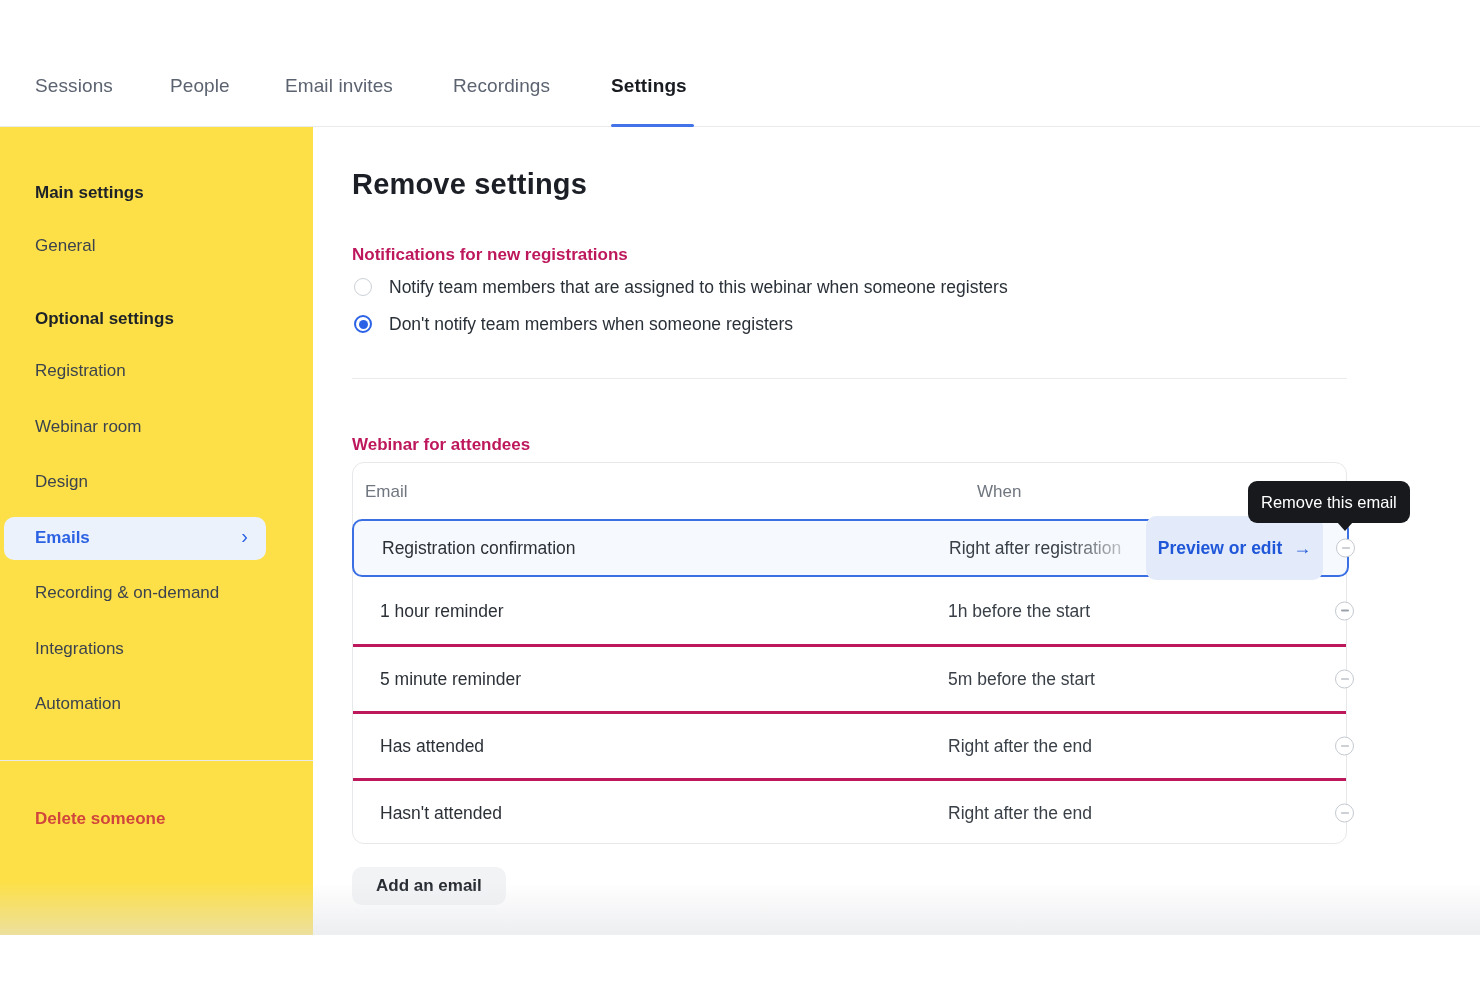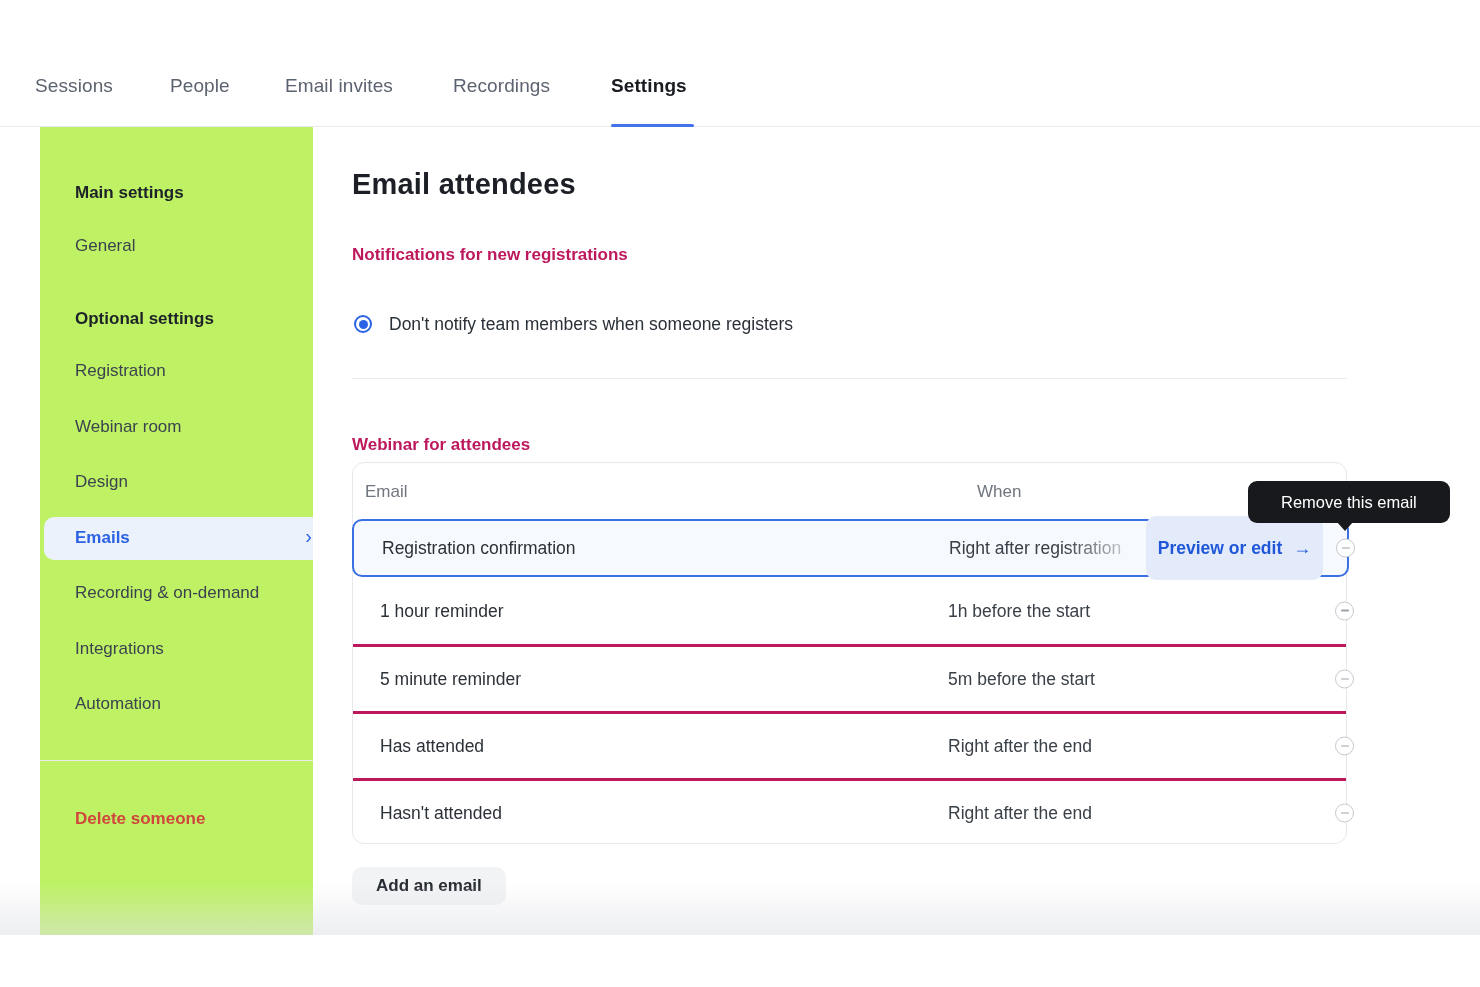--- a/index.html
+++ b/index.html
@@ -9,26 +9,26 @@
 
   
   .tabbar { position:absolute; left:0; top:0; width:1480px; height:127px;
     border-bottom:1px solid #e9eaec; background:#fff; }
   .tab { position:absolute; top:75px; font-size:19px; color:#5c6370; cursor:pointer;
     letter-spacing:.1px; white-space:nowrap; }
   .tab.active { color:#181b20; font-weight:700; }
   .tab-underline { position:absolute; top:124px; height:3px; background:#4273e8; border-radius:2px; }
 
   
-  .sidebar { position:absolute; left:0; top:127px; width:313px; height:808px; background:#bef264;margin-left:40px; }
+  .sidebar { position:absolute; left:0; top:127px; width:313px; height:808px; background:#fde047; }
   .v-divider { position:absolute; left:313px; top:127px; width:1px; height:808px;
     background:linear-gradient(to bottom,#e9eaec 90%,rgba(233,234,236,0)); }
   .side-heading { position:absolute; left:35px; font-size:17px; font-weight:700; color:#1d2128; white-space:nowrap; }
   .side-item { position:absolute; left:35px; font-size:17px; color:#3c434e; white-space:nowrap; cursor:pointer; }
-  .side-pill { position:absolute; left:4px; top:390px; width:286px; height:43px;
+  .side-pill { position:absolute; left:4px; top:390px; width:262px; height:43px;
     background:#ecf2fc; border-radius:10px; cursor:pointer; }
   .side-pill .pill-label { position:absolute; left:31px; top:11px; font-size:17px;
     font-weight:600; color:#2b62e3; }
   .side-pill .pill-chevron { position:absolute; right:18px; top:8px; font-size:20px;
     color:#2b62e3; font-weight:400; }
   .side-divider { position:absolute; left:0; top:633px; width:313px; height:1px; background:#e9eaec; }
   .delete-link { position:absolute; left:35px; top:682px; font-size:17px; font-weight:700;
     color:#d0453c; cursor:pointer; white-space:nowrap; }
 
   
@@ -71,21 +71,21 @@
     height:64px; width:177px; background:#e3ebfb; border-radius:10px; border:none; cursor:pointer;
     display:flex; align-items:center; justify-content:center; gap:11px; }
   .preview-btn .pb-label { font-size:17.5px; font-weight:700; color:#1f57d8; white-space:nowrap; }
   .preview-btn .pb-arrow { font-size:18px; color:#1f57d8; }
   .minus-btn { position:absolute; right:-8px; top:50%; transform:translateY(-50%);
     width:19px; height:19px; border-radius:50%; background:#fff; border:1.5px solid #c5cad0;
     cursor:pointer; display:flex; align-items:center; justify-content:center; padding:0; }
   .minus-glyph { display:block; width:8px; height:1.6px; background:#9ba1aa; border-radius:1px; }
 
   
-  .tooltip { position:absolute; left:935px; top:354px; height:42px; padding:0 33px;
+  .tooltip { position:absolute; left:935px; top:354px; height:42px; padding:0 13px;
     background:#17191d; border-radius:9px; color:#fff; font-size:16.5px;
     display:flex; align-items:center; white-space:nowrap; z-index:20; }
   .tooltip-caret { position:absolute; left:1024px; top:395px; width:0; height:0; z-index:20;
     border-left:8px solid transparent; border-right:8px solid transparent;
     border-top:9px solid #17191d; }
 
   
   .add-btn { position:absolute; left:39px; top:740px; height:38px; padding:0 24px;
     background:#f2f3f5; border:none; border-radius:10px; cursor:pointer;
     font-family:inherit; font-size:17px; font-weight:700; color:#23272e; }
@@ -125,24 +125,28 @@
     <div class="side-item" style="top:456px">Recording &amp; on-demand</div>
     <div class="side-item" style="top:512px">Integrations</div>
     <div class="side-item" style="top:567px">Automation</div>
 
     <div class="side-divider"></div>
     <div class="delete-link">Delete someone</div>
   </aside>
   <div class="v-divider"></div>
 
   <main class="main">
-    <h1 class="page-title">Email attendees</h1>
+    <h1 class="page-title">Remove settings</h1>
 
     <div class="sec-heading" style="top:118px">Notifications for new registrations</div>
 
+    <div class="radio-row" style="top:150px">
+      <span class="radio off"></span>
+      <span class="radio-label">Notify team members that are assigned to this webinar when someone registers</span>
+    </div>
     <div class="radio-row" style="top:187px">
       <span class="radio on"></span>
       <span class="radio-label">Don't notify team members when someone registers</span>
     </div>
 
     <div class="h-divider"></div>
 
     <div class="sec-heading" style="top:308px">Webinar for attendees</div>
 
     <section class="card">

